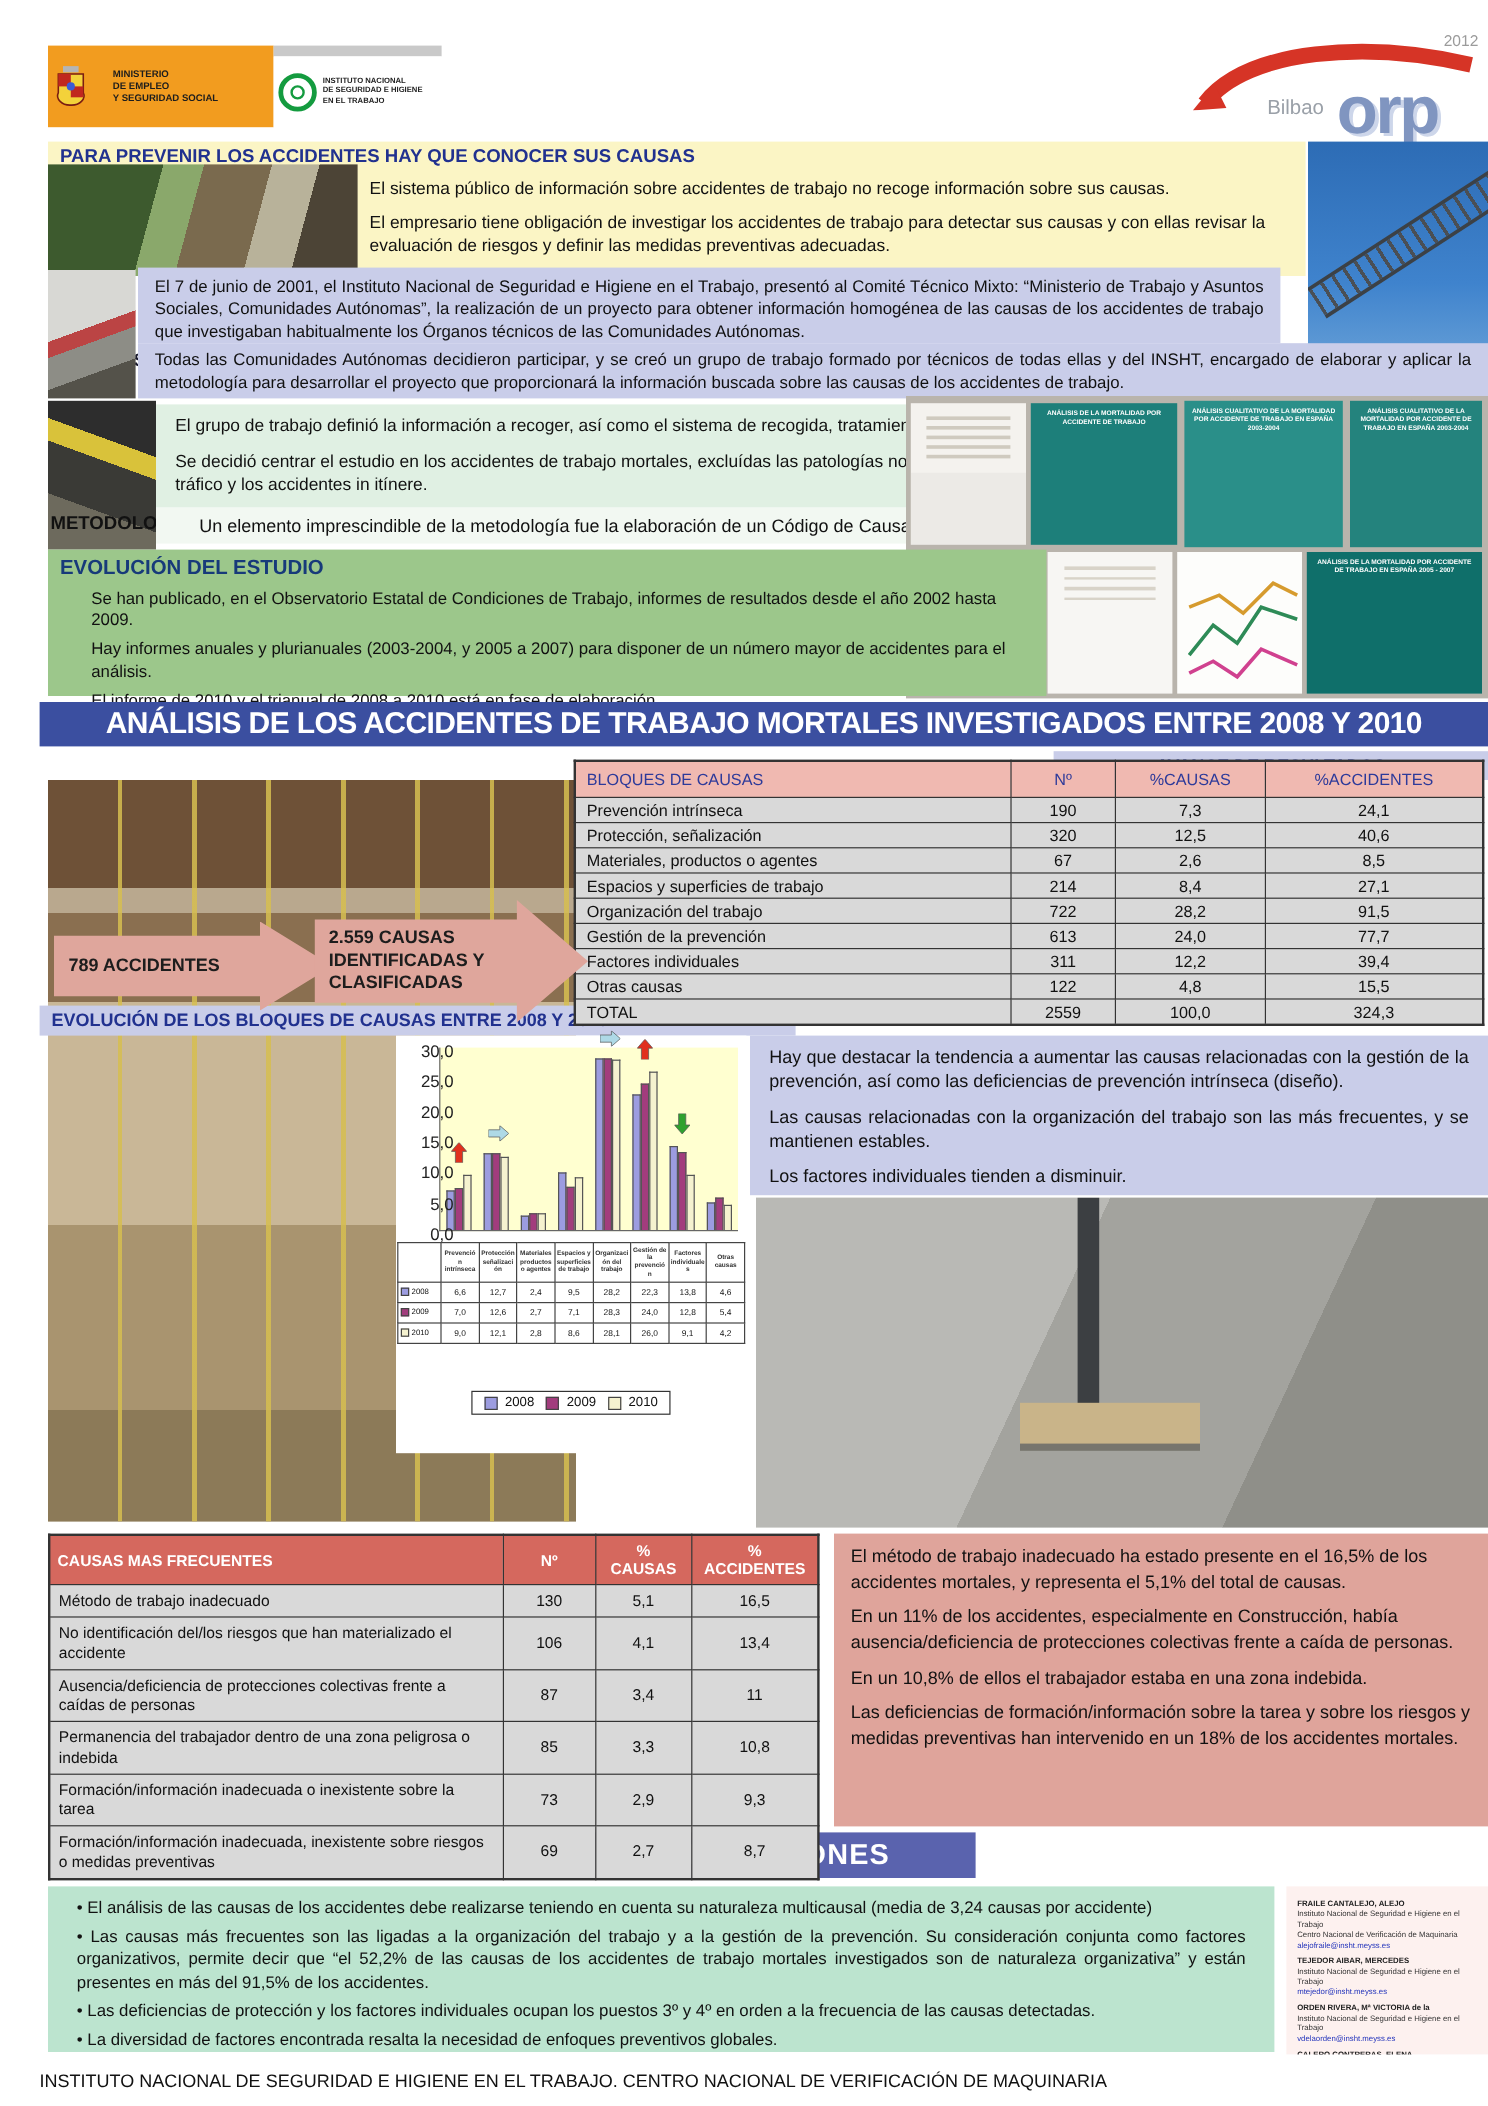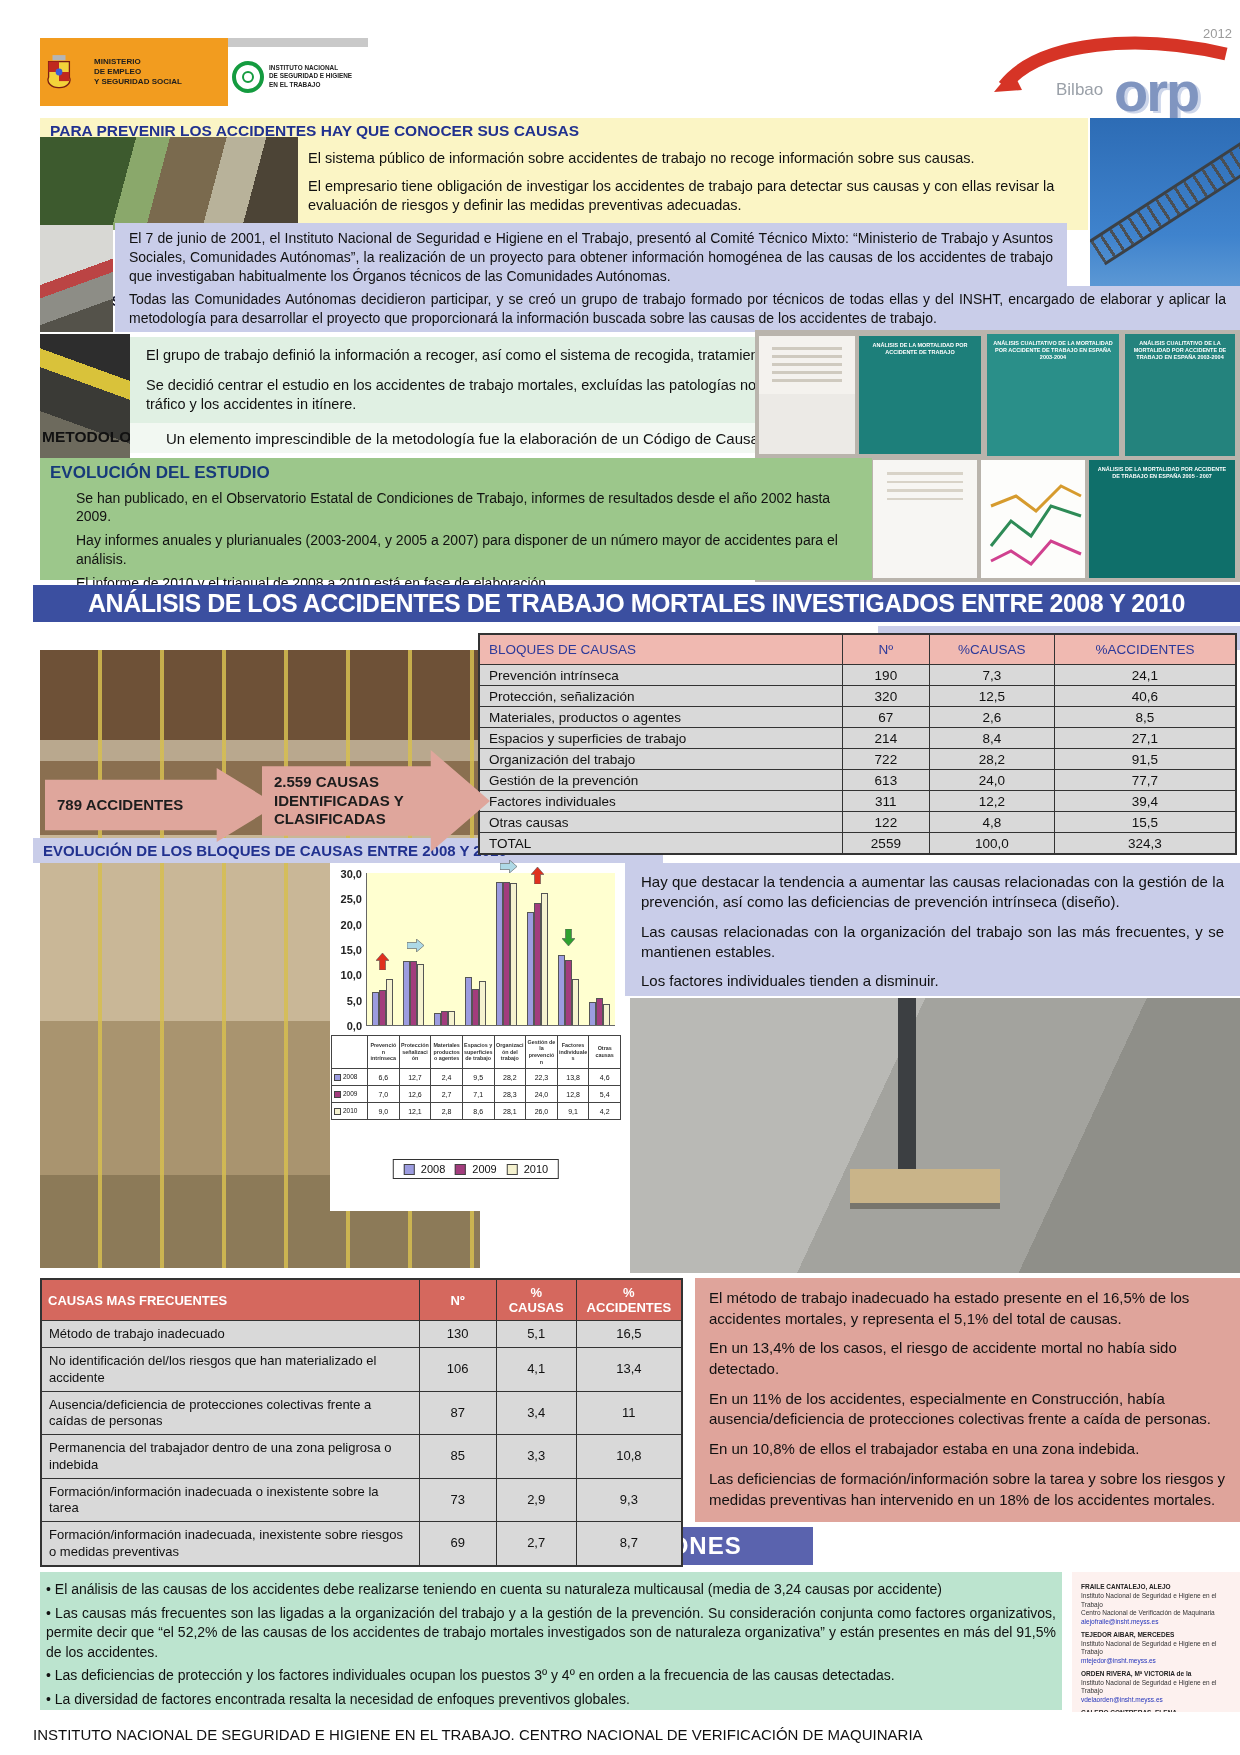--- a/index.html
+++ b/index.html
@@ -114,21 +114,21 @@
     text-align:center;}
   #bloques-table td:first-child,#bloques-table th:first-child{text-align:left;padding-left:9px;}
 
   #evol-bloques-band{left:33px;top:838px;width:630px;height:25px;background:#c9cde9;color:#21318f;
     font-size:15px;font-weight:700;display:flex;align-items:center;padding-left:10px;box-sizing:border-box;}
 
   
   #chart-panel{left:330px;top:863px;width:292px;height:348px;background:#fff;z-index:6;}
   #chart-plot{position:absolute;left:36px;top:10px;width:248px;height:152px;background:#ffffd0;
     border-left:1px solid #666;border-bottom:1px solid #666;}
-  .ytick{position:absolute;left:0;width:32px;text-align:right;font-size:11px;color:#222;font-weight:bold;}
+  .ytick{position:absolute;left:16px;width:32px;text-align:right;font-size:14px;color:#222;}
   .bar-group{position:absolute;bottom:0;height:100%;display:flex;align-items:flex-end;
     justify-content:center;}
   .bar{width:7px;box-sizing:border-box;border:1px solid #555;border-bottom:none;}
   .trend-arrow{position:absolute;z-index:3;}
   #chart-table{position:absolute;left:1px;top:172px;width:290px;}
   #chart-table table{width:100%;border-collapse:collapse;table-layout:fixed;}
   #chart-table th,#chart-table td{border:1px solid #444;background:#fff;overflow:hidden;}
   #chart-table thead th{font-size:5.4px;font-weight:700;color:#333;padding:1px;line-height:1.25;
     overflow-wrap:anywhere;height:30px;}
   #chart-table td{font-size:7px;text-align:center;height:14px;}
@@ -154,21 +154,21 @@
   #frecuentes-table td:first-child{text-align:left;}
 
   #metodo-box{left:695px;top:1278px;width:545px;height:244px;background:#dfa49b;box-sizing:border-box;
     padding:10px 14px;font-size:15px;line-height:1.38;}
   #metodo-box div{margin-bottom:9px;}
 
   #conclusiones-banner{left:465px;top:1527px;width:348px;height:38px;background:#5a63ae;color:#fff;
     font-size:24px;font-weight:700;display:flex;align-items:center;justify-content:center;
     letter-spacing:1px;}
   #conclusiones-box{left:40px;top:1572px;width:1022px;height:138px;background:#bce4cf;box-sizing:border-box;
-    padding:8px 6px;font-size:14px;line-height:1.4;}
+    padding:8px 24px;font-size:14px;line-height:1.4;}
   .bullet{margin-bottom:4px;}
   #credits-box{left:1072px;top:1572px;width:168px;height:140px;background:#fdf1ef;box-sizing:border-box;
     padding:7px 9px;font-size:6.5px;line-height:1.35;overflow:hidden;}
   .credit-name{font-weight:700;color:#222;margin-top:4px;}
   .credit-line{color:#333;}
   .credit-email{color:#2233bb;}
   #footer-text{left:33px;top:1726px;font-size:15px;color:#111;}
 </style>
 </head>
 <body>
@@ -565,21 +565,20 @@
             <td>Formación/información inadecuada, inexistente sobre riesgos o medidas preventivas</td>
             <td>69</td>
             <td>2,7</td>
             <td>8,7</td>
           </tr>
         </tbody>
       </table>
     </div>
   <div class="abs" id="metodo-box">
     <div>El método de trabajo inadecuado ha estado presente en el 16,5% de los accidentes mortales, y representa el 5,1% del total de causas.</div>
-    <div>En un 13,4% de los casos, el riesgo de accidente mortal no había sido detectado.</div>
     <div>En un 11% de los accidentes, especialmente en Construcción, había ausencia/deficiencia de protecciones colectivas frente a caída de personas.</div>
     <div>En un 10,8% de ellos el trabajador estaba en una zona indebida.</div>
     <div>Las deficiencias de formación/información sobre la tarea y sobre los riesgos y medidas preventivas han intervenido en un 18% de los accidentes mortales.</div>
   </div>
 
   <div class="abs" id="conclusiones-banner">CONCLUSIONES</div>
   <div class="abs" id="conclusiones-box">
       <div class="bullet justify">• El análisis de las causas de los accidentes debe realizarse teniendo en cuenta su naturaleza multicausal (media de 3,24 causas por accidente)</div>
       <div class="bullet justify">• Las causas más frecuentes son las ligadas a la organización del trabajo y a la gestión de la prevención. Su consideración conjunta como factores organizativos, permite decir que “el 52,2% de las causas de los accidentes de trabajo mortales investigados son de naturaleza organizativa” y están presentes en más del 91,5% de los accidentes.</div>
       <div class="bullet justify">• Las deficiencias de protección y los factores individuales ocupan los puestos 3º y 4º en orden a la frecuencia de las causas detectadas.</div>

